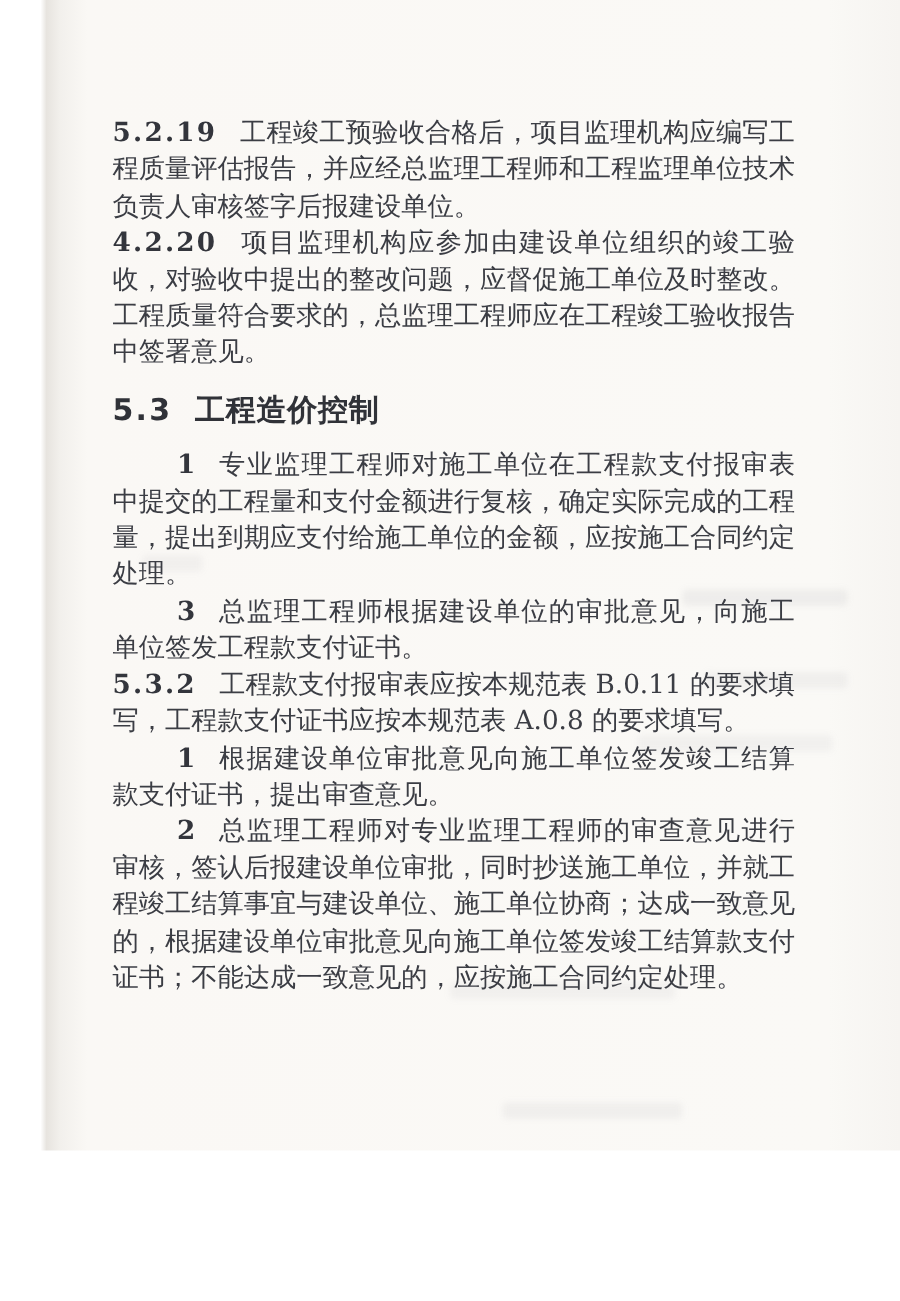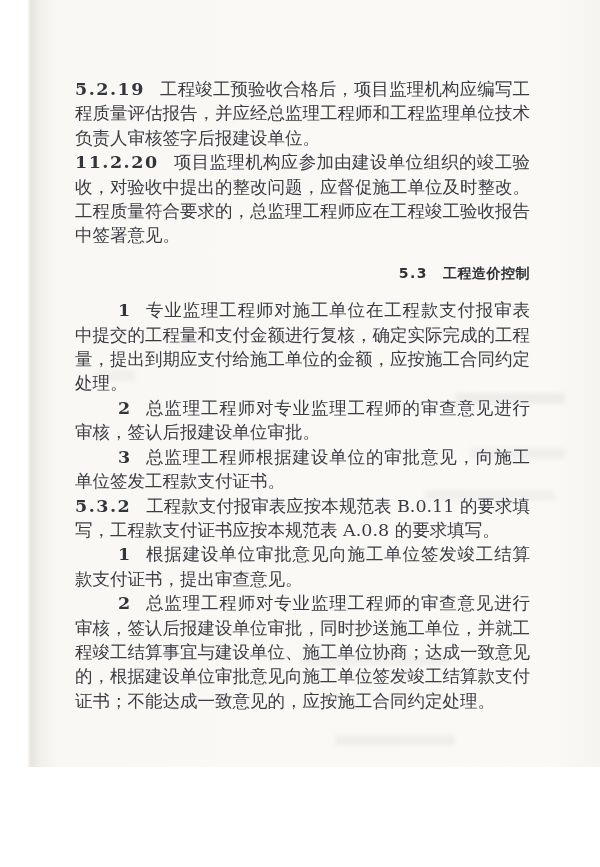--- a/index.html
+++ b/index.html
@@ -46,23 +46,23 @@
   .item { text-indent: 43px; }
   .item .num {
     font-weight: bold;
     margin-right: 15px;
     color: #33353c;
   }
   .heading {
     margin: 13px 0;
     font-family: "DejaVu Sans", "Liberation Sans", sans-serif;
     font-weight: bold;
-    font-size: 14px;
+    font-size: 20px;
     line-height: 24.4px;
-    text-align: right;
+    text-align: left;
     color: #303238;
     letter-spacing: 0.5px;
   }
   .heading .h-num {
     margin-right: 15px;
     letter-spacing: 1.5px;
   }
   
   .ghost {
     position: absolute;
@@ -86,28 +86,27 @@
   <div class="ghost g2"></div>
   <div class="ghost g3"></div>
   <div class="ghost g4"></div>
   <div class="ghost g5"></div>
   <div class="ghost g6"></div>
 
   <main class="content">
 
     <p class="clause"><span class="num">5.2.19</span><span>工程竣工预验收合格后，项目监理机构应编写工程质量评估报告，并应经总监理工程师和工程监理单位技术负责人审核签字后报建设单位。</span></p>
 
-    <p class="clause"><span class="num">11.2.20</span><span>项目监理机构应参加由建设单位组织的竣工验收，对验收中提出的整改问题，应督促施工单位及时整改。工程质量符合要求的，总监理工程师应在工程竣工验收报告中签署意见。</span></p>
+    <p class="clause"><span class="num">4.2.20</span><span>项目监理机构应参加由建设单位组织的竣工验收，对验收中提出的整改问题，应督促施工单位及时整改。工程质量符合要求的，总监理工程师应在工程竣工验收报告中签署意见。</span></p>
 
     <h2 class="heading"><span class="h-num">5.3</span><span>工程造价控制</span></h2>
 
 
     <p class="item"><span class="num">1</span><span>专业监理工程师对施工单位在工程款支付报审表中提交的工程量和支付金额进行复核，确定实际完成的工程量，提出到期应支付给施工单位的金额，应按施工合同约定处理。</span></p>
 
-    <p class="item"><span class="num">2</span><span>总监理工程师对专业监理工程师的审查意见进行审核，签认后报建设单位审批。</span></p>
 
     <p class="item"><span class="num">3</span><span>总监理工程师根据建设单位的审批意见，向施工单位签发工程款支付证书。</span></p>
 
     <p class="clause"><span class="num">5.3.2</span><span>工程款支付报审表应按本规范表 B.0.11 的要求填写，工程款支付证书应按本规范表 A.0.8 的要求填写。</span></p>
 
 
 
     <p class="item"><span class="num">1</span><span>根据建设单位审批意见向施工单位签发竣工结算款支付证书，提出审查意见。</span></p>
 
     <p class="item"><span class="num">2</span><span>总监理工程师对专业监理工程师的审查意见进行审核，签认后报建设单位审批，同时抄送施工单位，并就工程竣工结算事宜与建设单位、施工单位协商；达成一致意见的，根据建设单位审批意见向施工单位签发竣工结算款支付证书；不能达成一致意见的，应按施工合同约定处理。</span></p>

